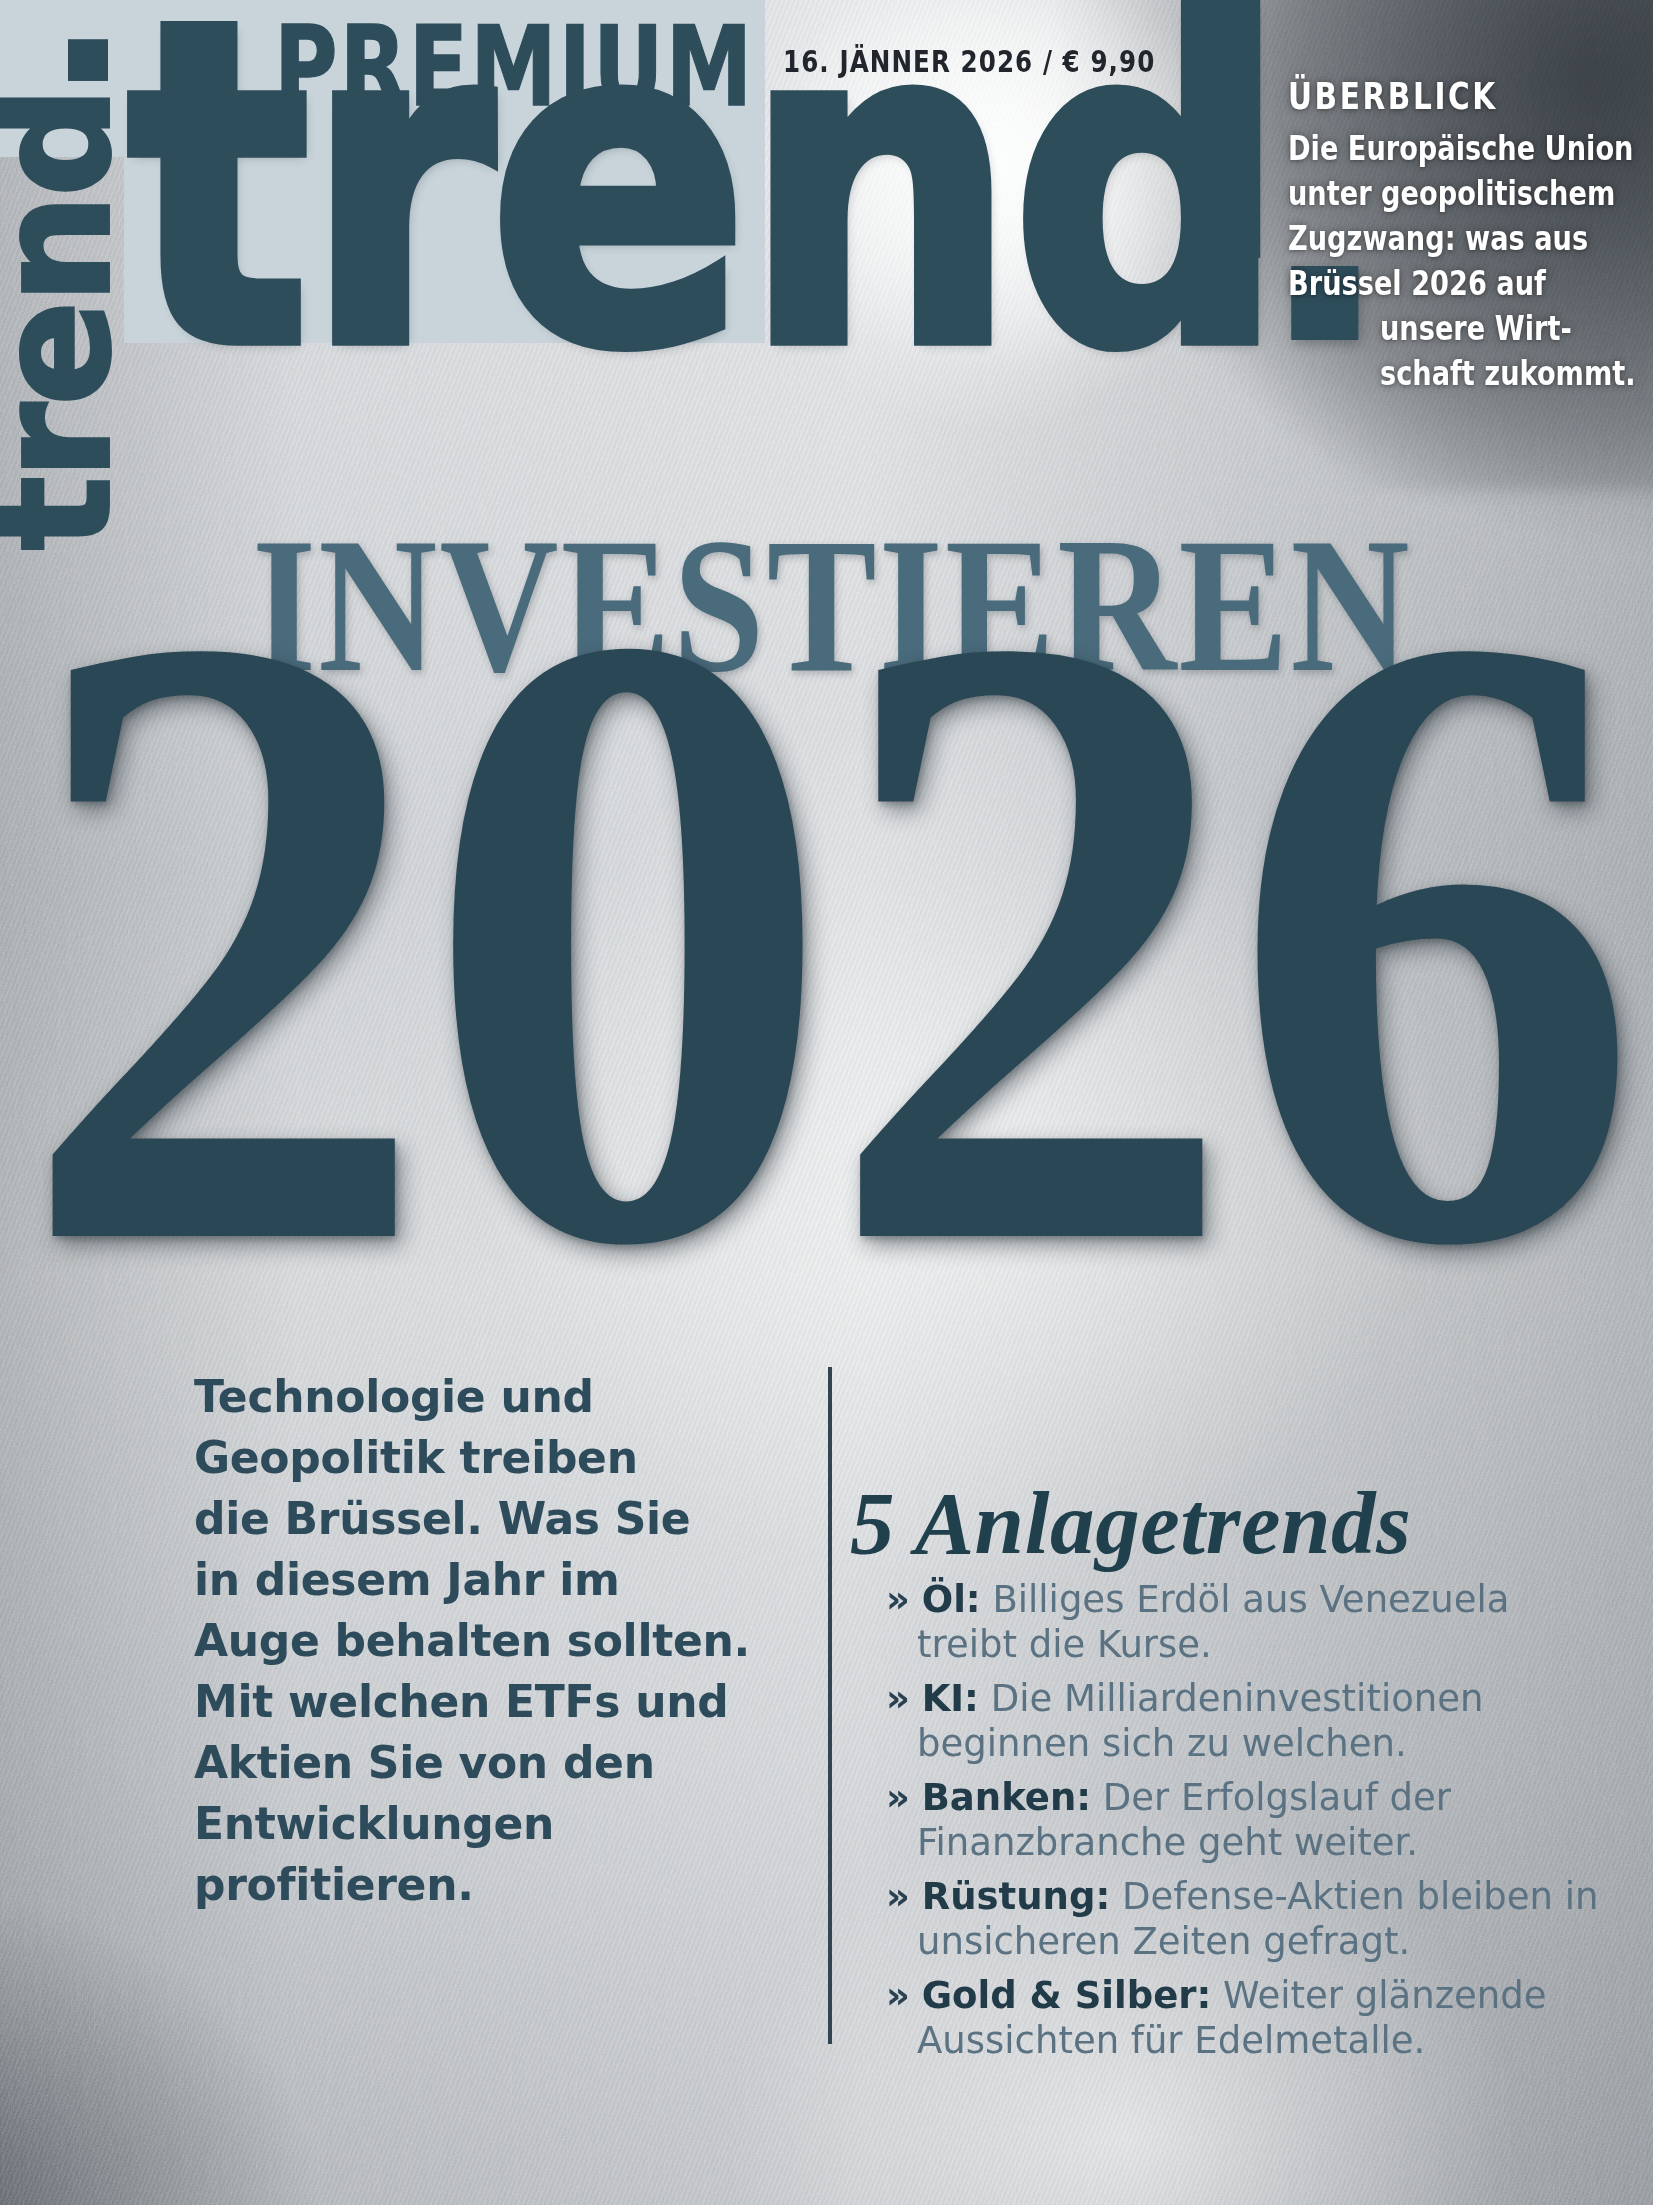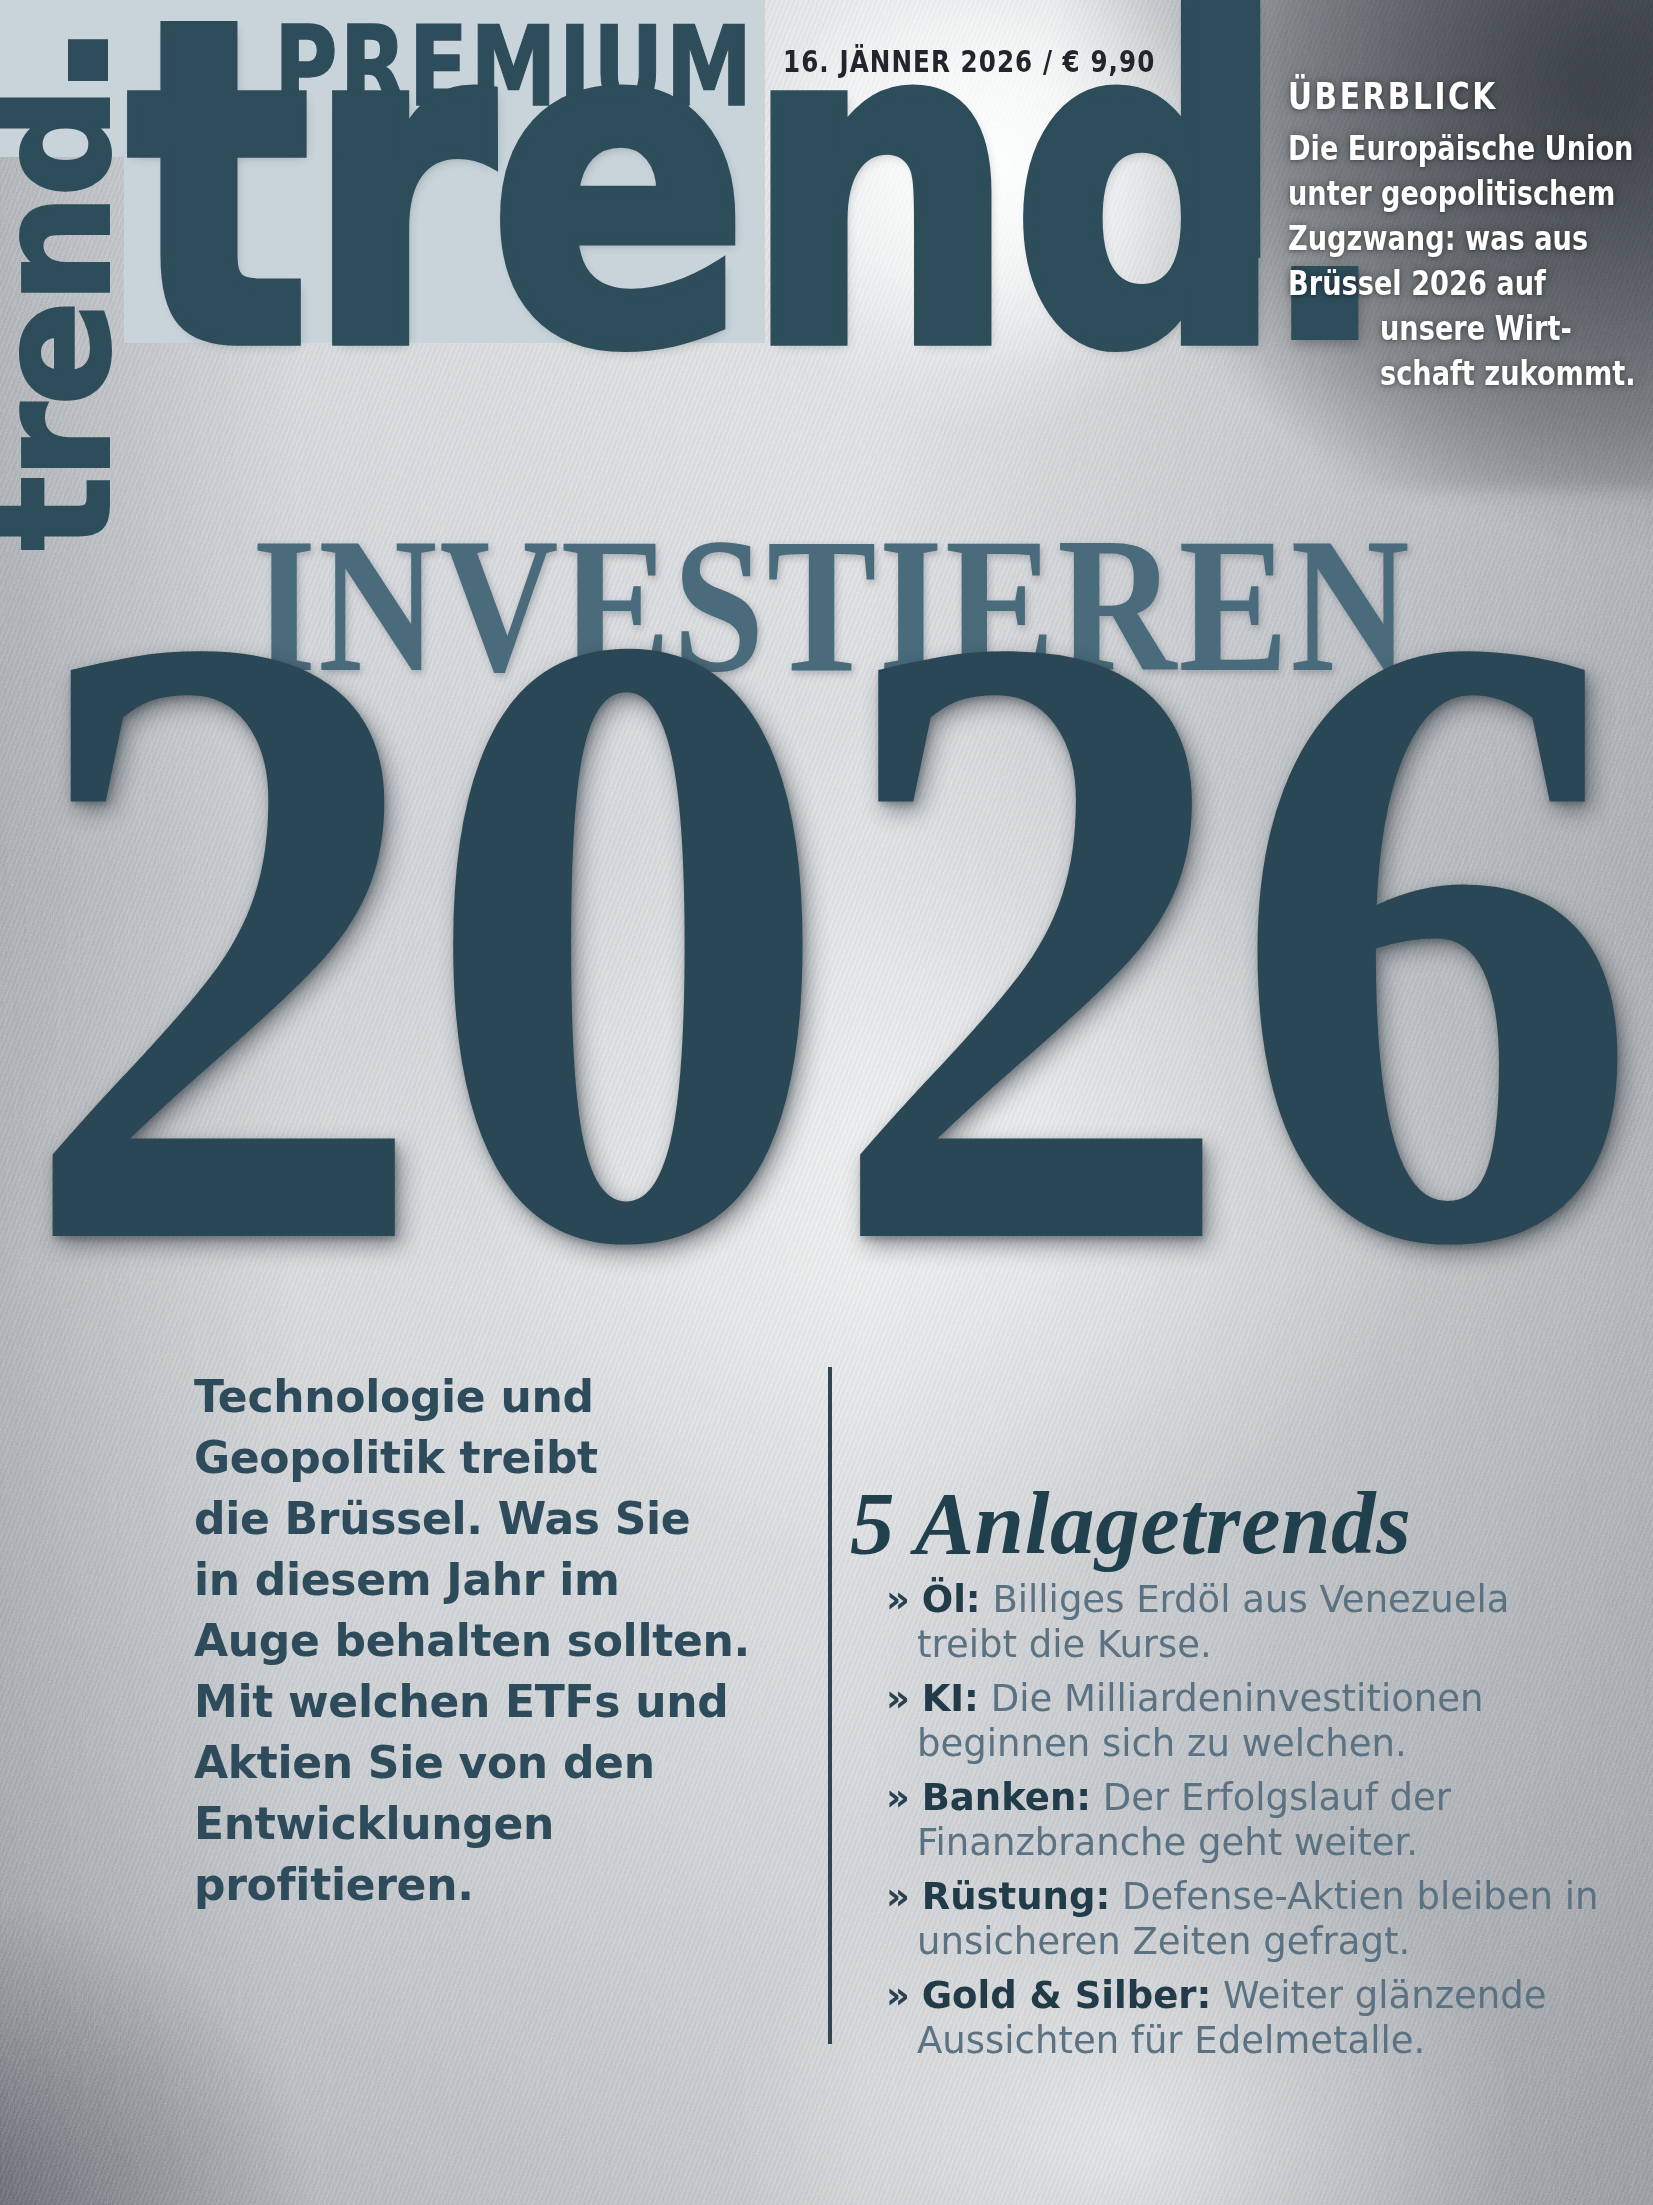--- a/index.html
+++ b/index.html
@@ -146,21 +146,21 @@
     <div class="overview-line indent">unsere Wirt-</div>
     <div class="overview-line indent">schaft zukommt.</div>
   </div>
 
   <div class="kicker" style="transform-origin: 0px 0px; transform: scaleX(0.857963);">INVESTIEREN</div>
 
   <div class="year" style="transform-origin: 0px 0px; transform: scaleX(0.933582);">2026</div>
 
   <div class="intro">
     <div>Technologie und</div>
-    <div>Geopolitik treibt</div>
+    <div>Geopolitik treiben</div>
     <div>die Brüssel. Was Sie</div>
     <div>in diesem Jahr im</div>
     <div>Auge behalten sollten.</div>
     <div>Mit welchen ETFs und</div>
     <div>Aktien Sie von den</div>
     <div>Entwicklungen</div>
     <div>profitieren.</div>
   </div>
 
   <div class="divider"></div>

